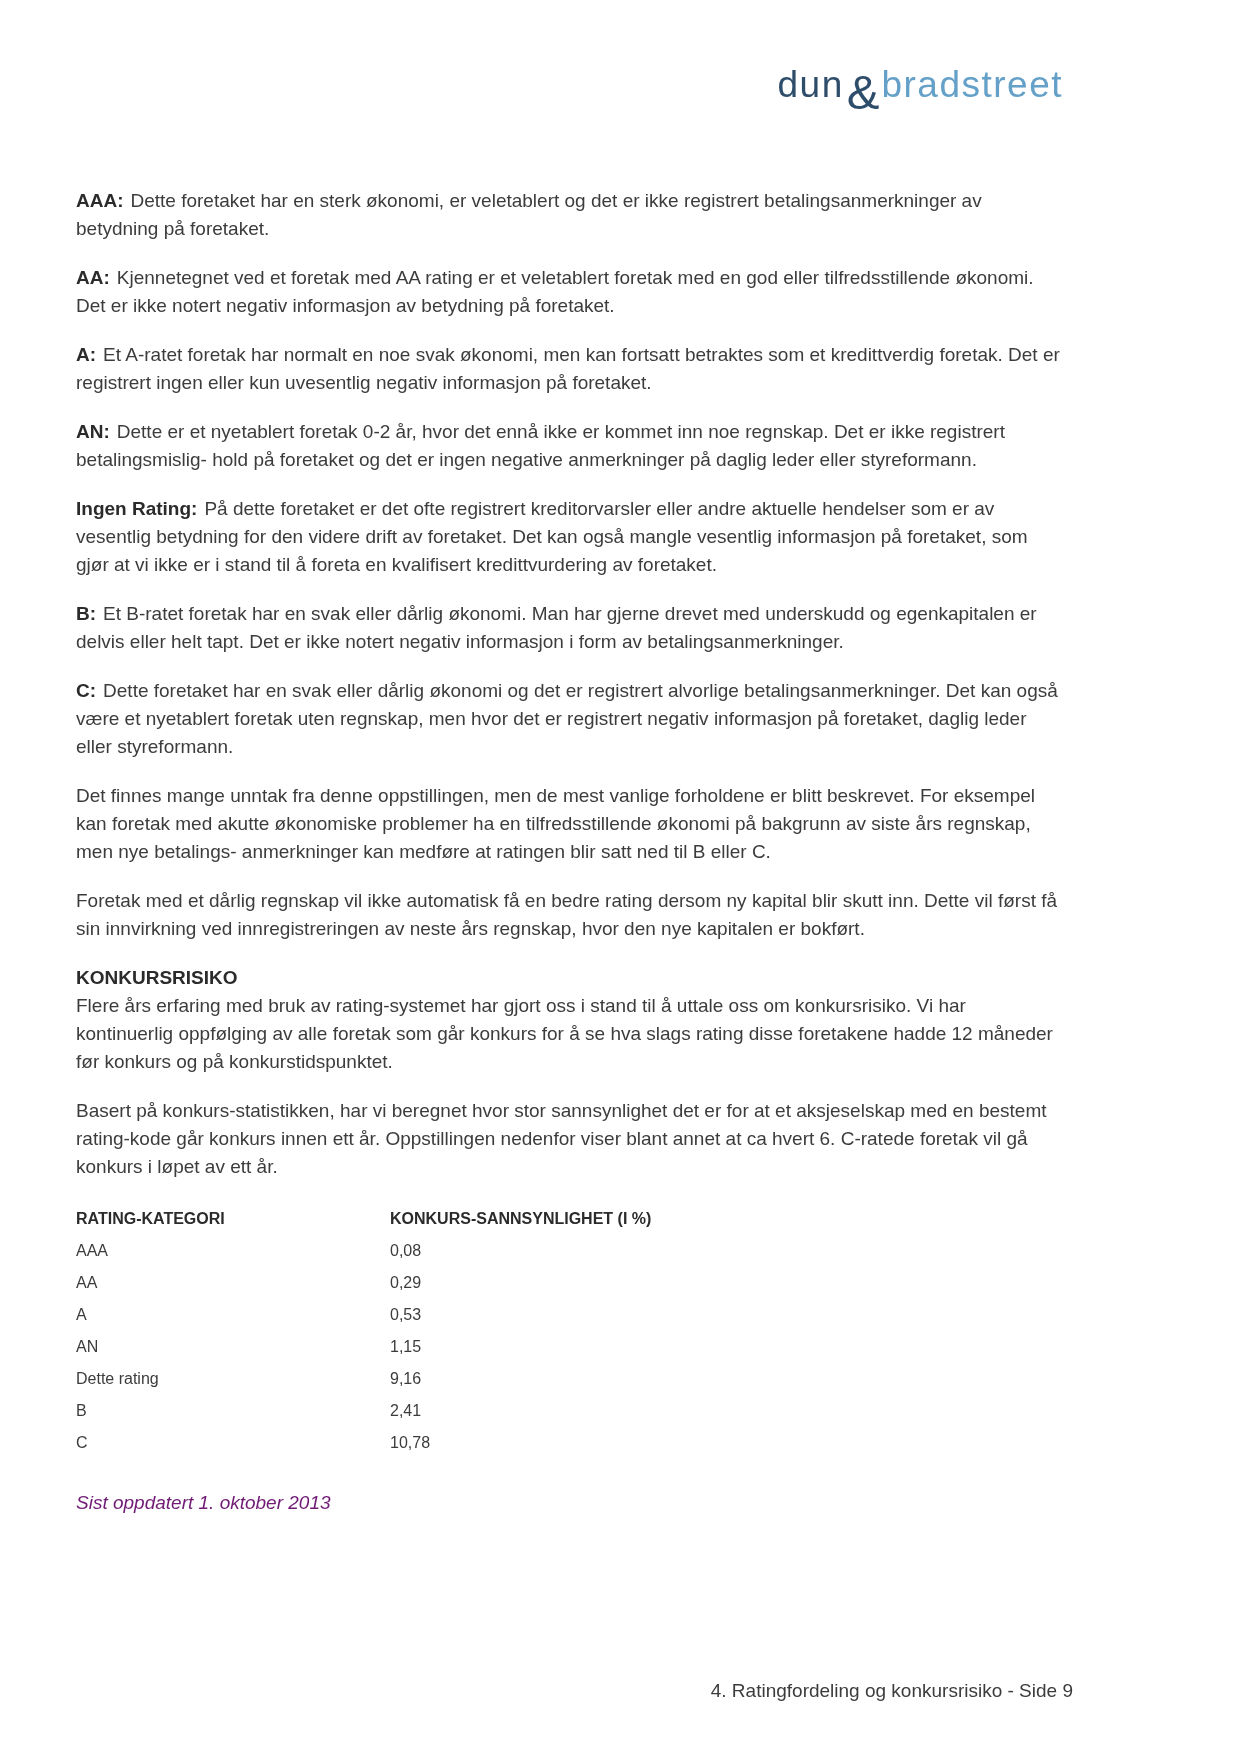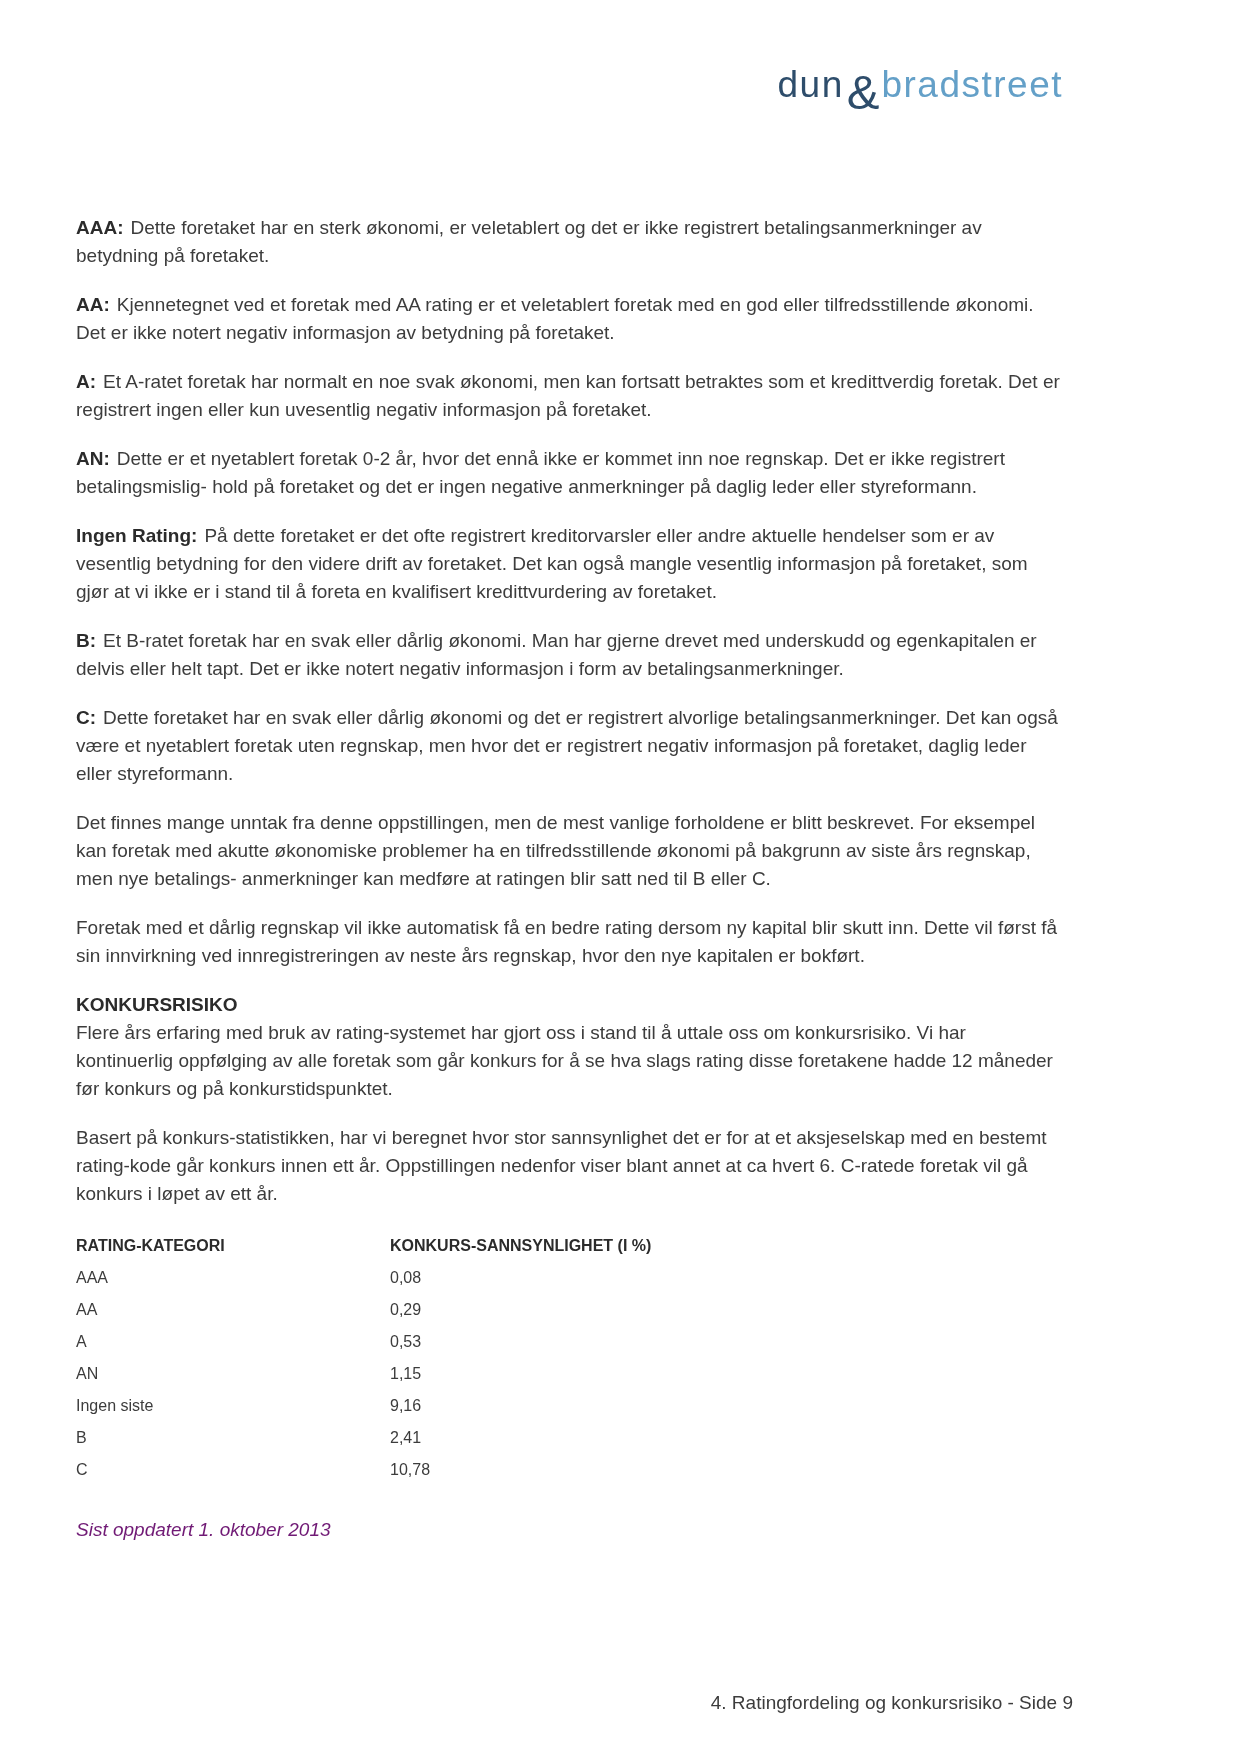--- a/index.html
+++ b/index.html
@@ -39,21 +39,21 @@
     top:4px;
     margin:0 2px 0 3px;
   }
   .logo-brad{
     color:#64a0c8;
     font-size:37px;
     font-weight:400;
     letter-spacing:1.5px;
   }
   
-  .body-text{margin-top:96px;}
+  .body-text{margin-top:69px;}
   .para{
     margin:0 0 21px 0;
     font-size:19px;
     line-height:28px;
     color:#3c3c3c;
   }
   .para b, .para .lbl{
     font-weight:700;
     color:#2b2b2b;
     margin-right:7px;
@@ -81,21 +81,21 @@
   .footnote{
     margin-top:30px;
     font-size:19px;
     line-height:28px;
     font-style:italic;
     color:#701a75;
   }
   .page-footer{
     position:absolute;
     right:168px;
-    bottom:40px;
+    bottom:52px;
     font-size:19px;
     color:#3c3c3c;
   }
 </style>
 </head>
 <body>
 
 <div class="page">
   <div class="content">
 
@@ -146,21 +146,21 @@
       </div>
       <div class="t-row">
         <span class="t-cell-label">A</span>
         <span class="t-cell-value">0,53</span>
       </div>
       <div class="t-row">
         <span class="t-cell-label">AN</span>
         <span class="t-cell-value">1,15</span>
       </div>
       <div class="t-row">
-        <span class="t-cell-label">Ingen siste</span>
+        <span class="t-cell-label">Dette rating</span>
         <span class="t-cell-value">9,16</span>
       </div>
       <div class="t-row">
         <span class="t-cell-label">B</span>
         <span class="t-cell-value">2,41</span>
       </div>
       <div class="t-row">
         <span class="t-cell-label">C</span>
         <span class="t-cell-value">10,78</span>
       </div>

